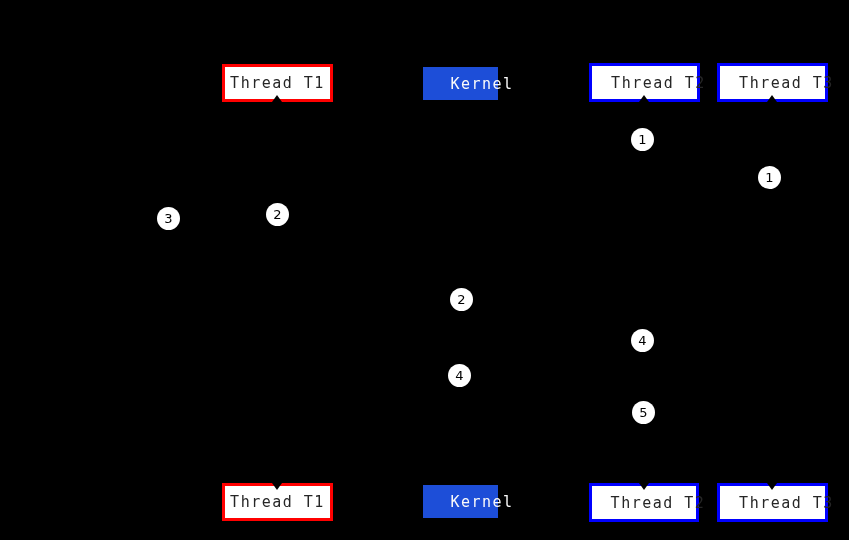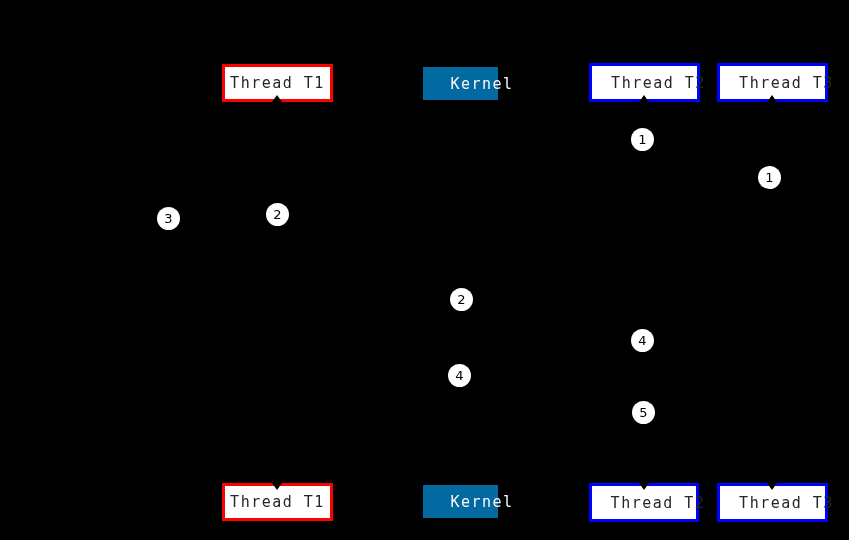--- a/index.html
+++ b/index.html
@@ -22,21 +22,21 @@
     justify-content: center;
     box-sizing: border-box;
     background: #ffffff;
     font-size: 15px;
     letter-spacing: 1.5px;
     color: #262626;
     white-space: nowrap;
   }
   .node.red-outline  { border: 3px solid #ff0000; }
   .node.blue-outline { border: 3px solid #0000ff; padding-left: 28px; }
-  .node.blue-solid   { background: #0369a1; color: #fafafa; border: none; padding-left: 43px; }
+  .node.blue-solid   { background: #1d4ed8; color: #fafafa; border: none; padding-left: 43px; }
   .notch {
     position: absolute;
     width: 0;
     height: 0;
     border-left: 5px solid transparent;
     border-right: 5px solid transparent;
   }
   .notch.up   { border-bottom: 7px solid #000000; }
   .notch.down { border-top: 7px solid #000000; }
   .marker {

